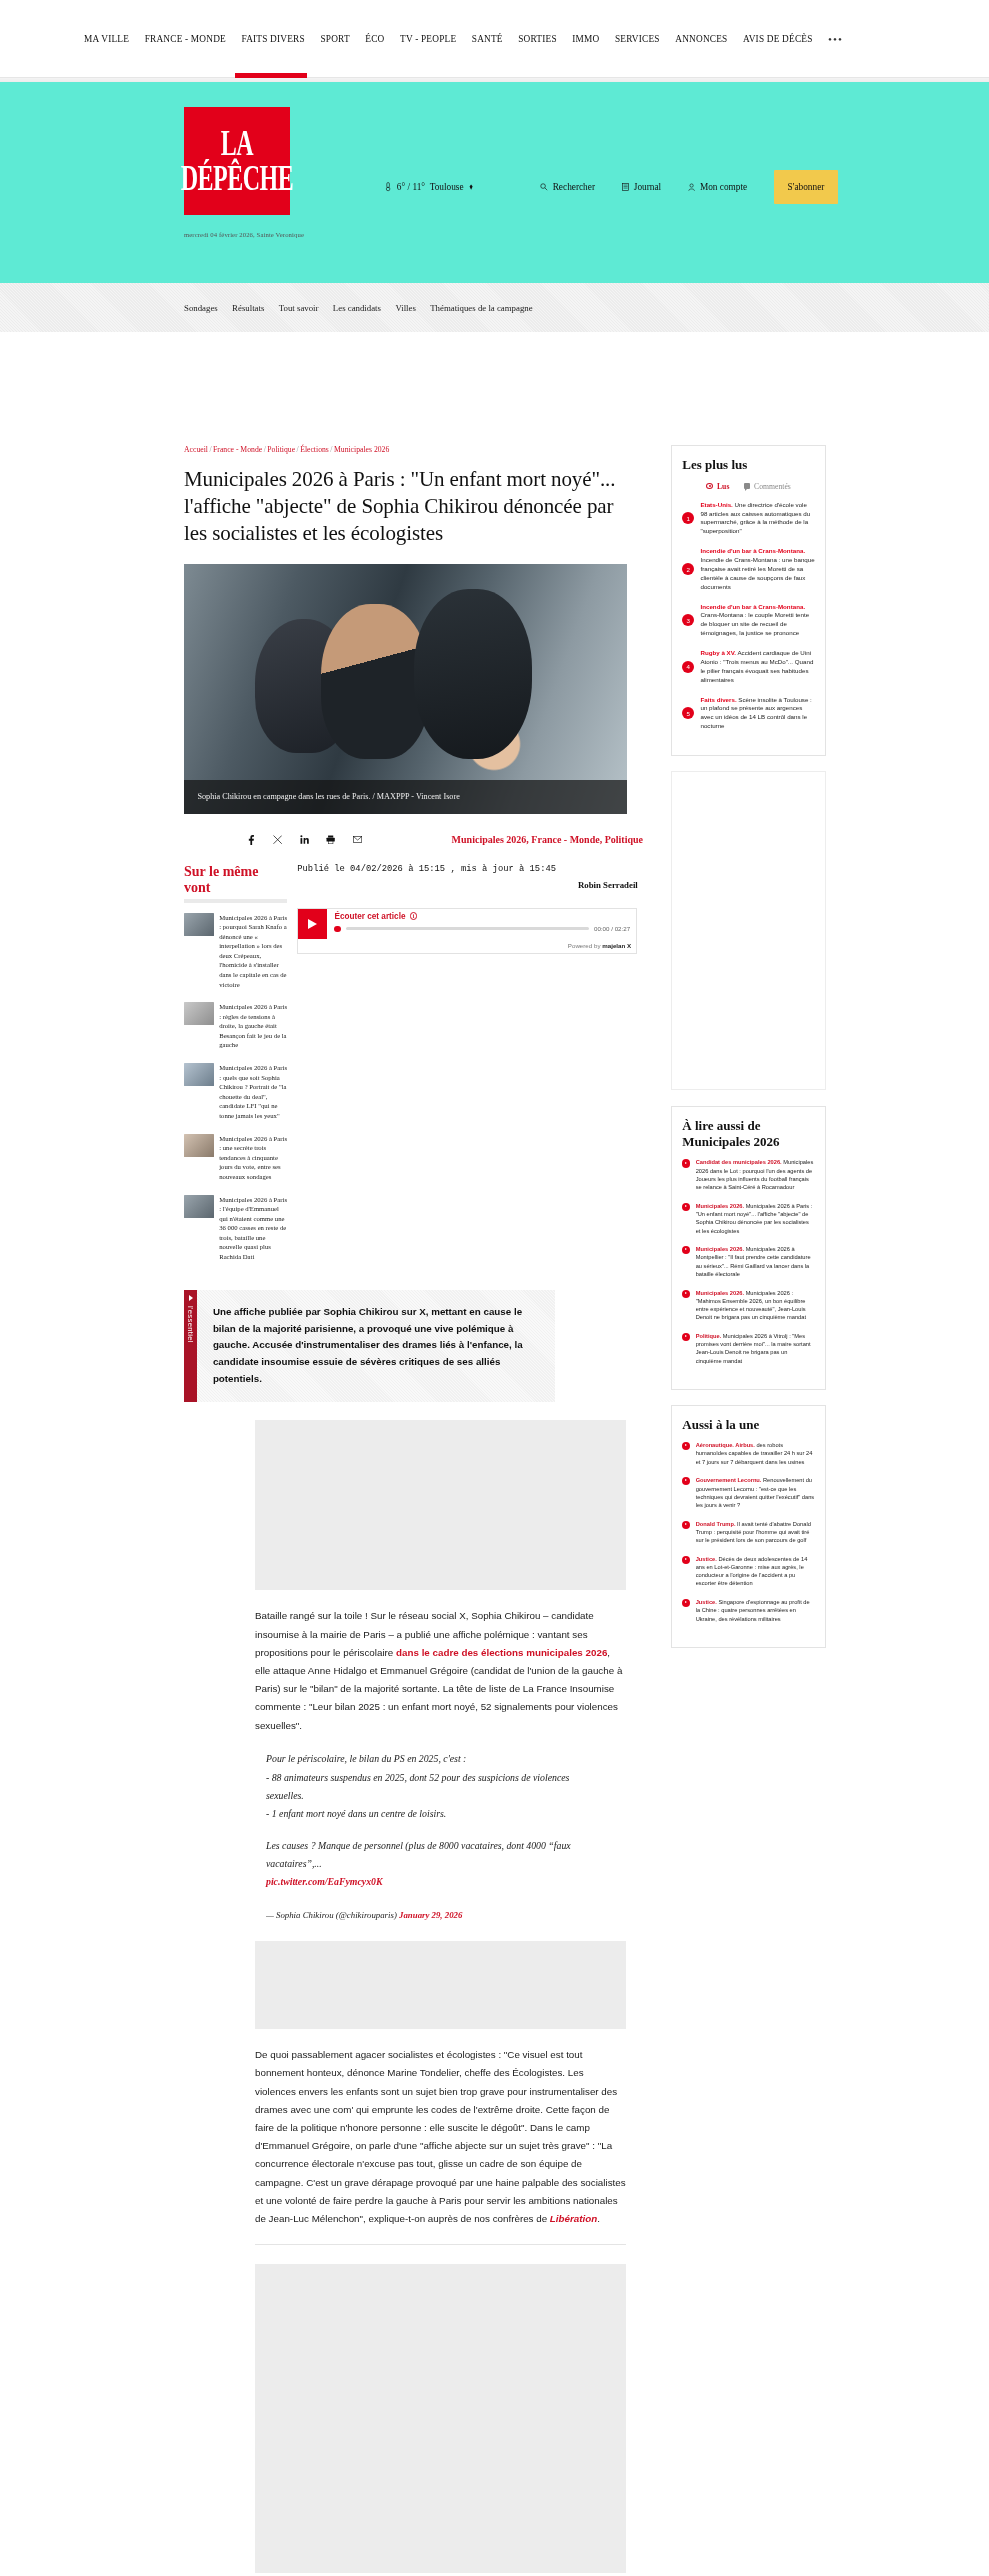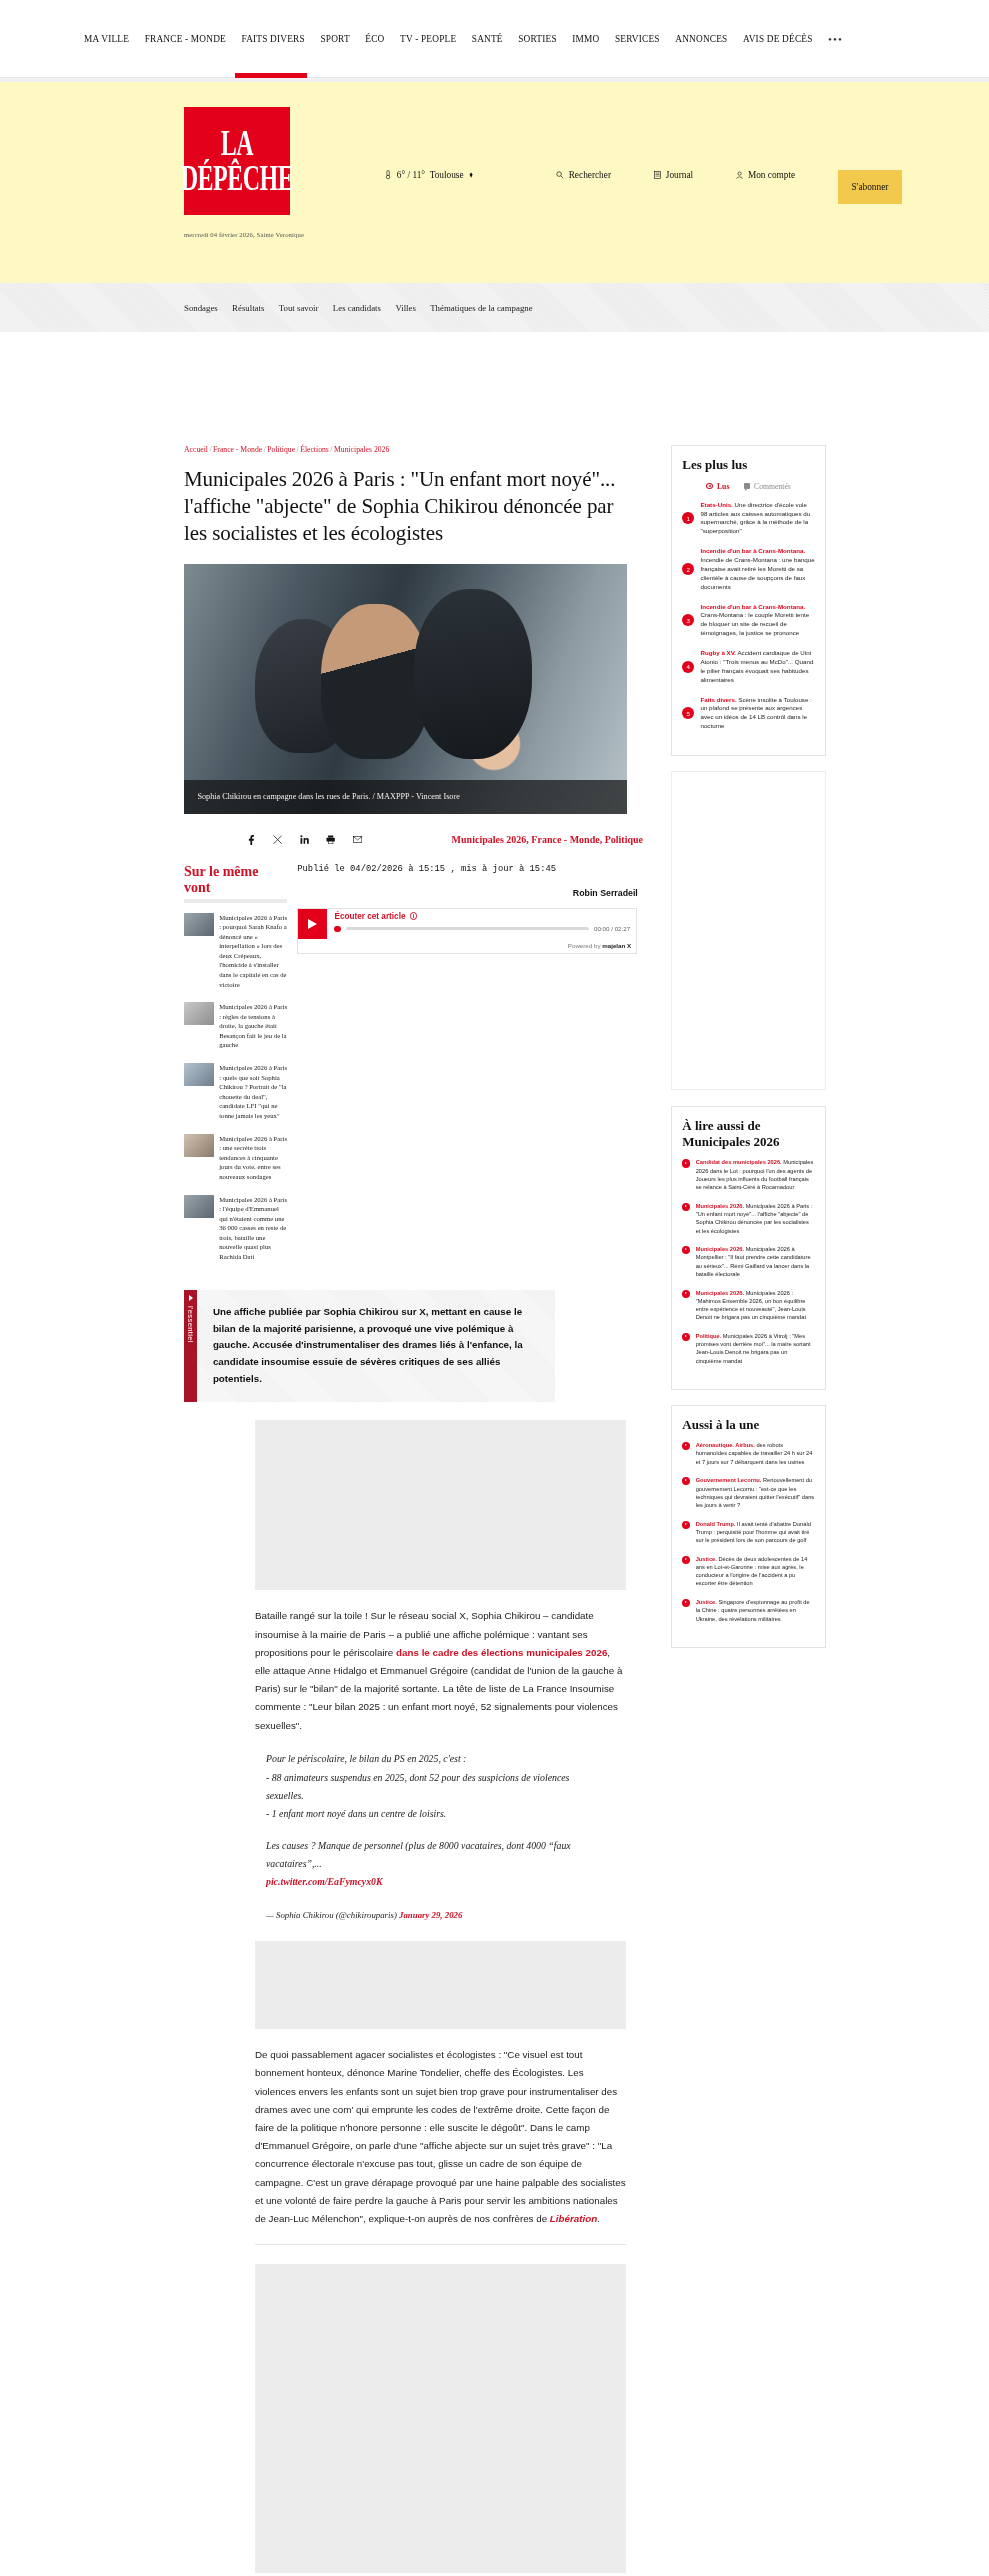--- a/index.html
+++ b/index.html
@@ -12,26 +12,26 @@
   
   .topnav{height:78px;background:#fff;display:flex;align-items:center;justify-content:center;position:relative;border-bottom:0.5px solid #e6e6e6}
   .topnav .links{display:flex;align-items:center;gap:15.5px;font-family:"Liberation Serif",serif;font-size:9.3px;letter-spacing:0.2px;color:#111;position:relative;left:-31px}
   .topnav .links span{white-space:nowrap;cursor:pointer}
   .topnav .links span.more{font-size:11.3px;letter-spacing:1px;color:#333}
   .nav-underline{position:absolute;bottom:-1px;left:235px;width:72px;height:5.2px;background:#e2001a}
 
   .header-strip{height:4.1px;background:linear-gradient(#f4f4f4,#ececec)}
 
   
-  .masthead{height:201px;background:#fef9c3;position:relative}
+  .masthead{height:201px;background:#5eead4;position:relative}
   .logo-box{position:absolute;left:184px;top:25px;width:106px;height:108px;background:#e2001a;display:flex;align-items:center;justify-content:center}
   .logo-text{font-family:"Liberation Serif",serif;color:#fff;font-weight:700;font-size:24px;letter-spacing:-0.5px;line-height:1;text-align:center;transform:scaleY(1.45);font-stretch:condensed}
   .dateline{position:absolute;left:184px;top:149px;font-family:"Liberation Serif",serif;font-size:6.7px;color:#555;letter-spacing:0.1px}
 
-  .util{position:absolute;top:88px;left:384px;display:flex;align-items:flex-start;gap:16px;font-family:"Liberation Serif",serif;font-size:9.3px;color:#111}
+  .util{position:absolute;top:88px;left:384px;display:flex;align-items:center;gap:0;font-family:"Liberation Serif",serif;font-size:9.3px;color:#111}
   .util .grp{display:flex;align-items:center;gap:4.6px;margin-right:27px;cursor:pointer;white-space:nowrap}
   .util .grp.weather{margin-right:66px}
   .subscribe-btn{background:#f2c94c;color:#111;border:none;font-family:"Liberation Serif",serif;font-size:9.3px;padding:0 13.4px;height:34px;min-width:61px;cursor:pointer;border-radius:1px}
 
   
   .subnav{height:49px;background:#ececec;display:flex;align-items:center;padding-left:184px;gap:14.4px;font-family:"Liberation Serif",serif;font-size:8.8px;color:#222;
           background-image:repeating-linear-gradient(45deg,rgba(255,255,255,.45) 0 1px,transparent 1px 2.1px)}
   .subnav span{cursor:pointer;white-space:nowrap}
 
   
@@ -66,21 +66,21 @@
   .share-icons{display:flex;align-items:center;gap:15.5px;margin-left:61px;font-size:9.8px;color:#111}
   .share-icons .ic{cursor:pointer;width:11.3px;height:11.3px;display:flex;align-items:center;justify-content:center}
   .tags{margin-left:auto;font-family:"Liberation Serif",serif;font-size:10px;color:#cf1126;font-weight:700;white-space:nowrap}
 
   
   .byline-wrap{display:flex;margin-top:14.4px}
   .same-subject{width:103px;flex:none}
   .same-subject h3{font-family:"Liberation Serif",serif;font-size:14px;color:#cf1126;font-weight:700;border-bottom:4.1px solid #eaeaea;padding-bottom:2.1px;display:inline-block}
   .byline{flex:1;padding-left:10.3px}
   .pubdate{font-family:Liberation Mono, monospace;font-size:8.8px;color:#111}
-  .author{font-family:Liberation Sans, sans-serif;font-size:8.8px;color:#111;font-weight:700;text-align:right;margin-top:14px;padding-right:5.2px}
+  .author{font-family:Liberation Serif, serif;font-size:8.8px;color:#111;font-weight:700;text-align:right;margin-top:6px;padding-right:5.2px}
 
   
   .related{width:103px;flex:none;padding-top:5.2px}
   .rel-item{display:flex;gap:5.2px;margin-bottom:13.4px;cursor:pointer}
   .rel-thumb{width:30px;height:23px;flex:none;background:linear-gradient(135deg,#9aa5ad,#5b666e);border-radius:0.5px}
   .rel-thumb.b{background:linear-gradient(135deg,#c9c9c9,#8e8e8e)}
   .rel-thumb.c{background:linear-gradient(135deg,#b5c3d0,#6d7e8c)}
   .rel-thumb.d{background:linear-gradient(135deg,#d3c2b2,#8a7a6a)}
   .rel-txt{font-family:"Liberation Serif",serif;font-size:6.7px;line-height:1.42;color:#1a1a1a}
 

